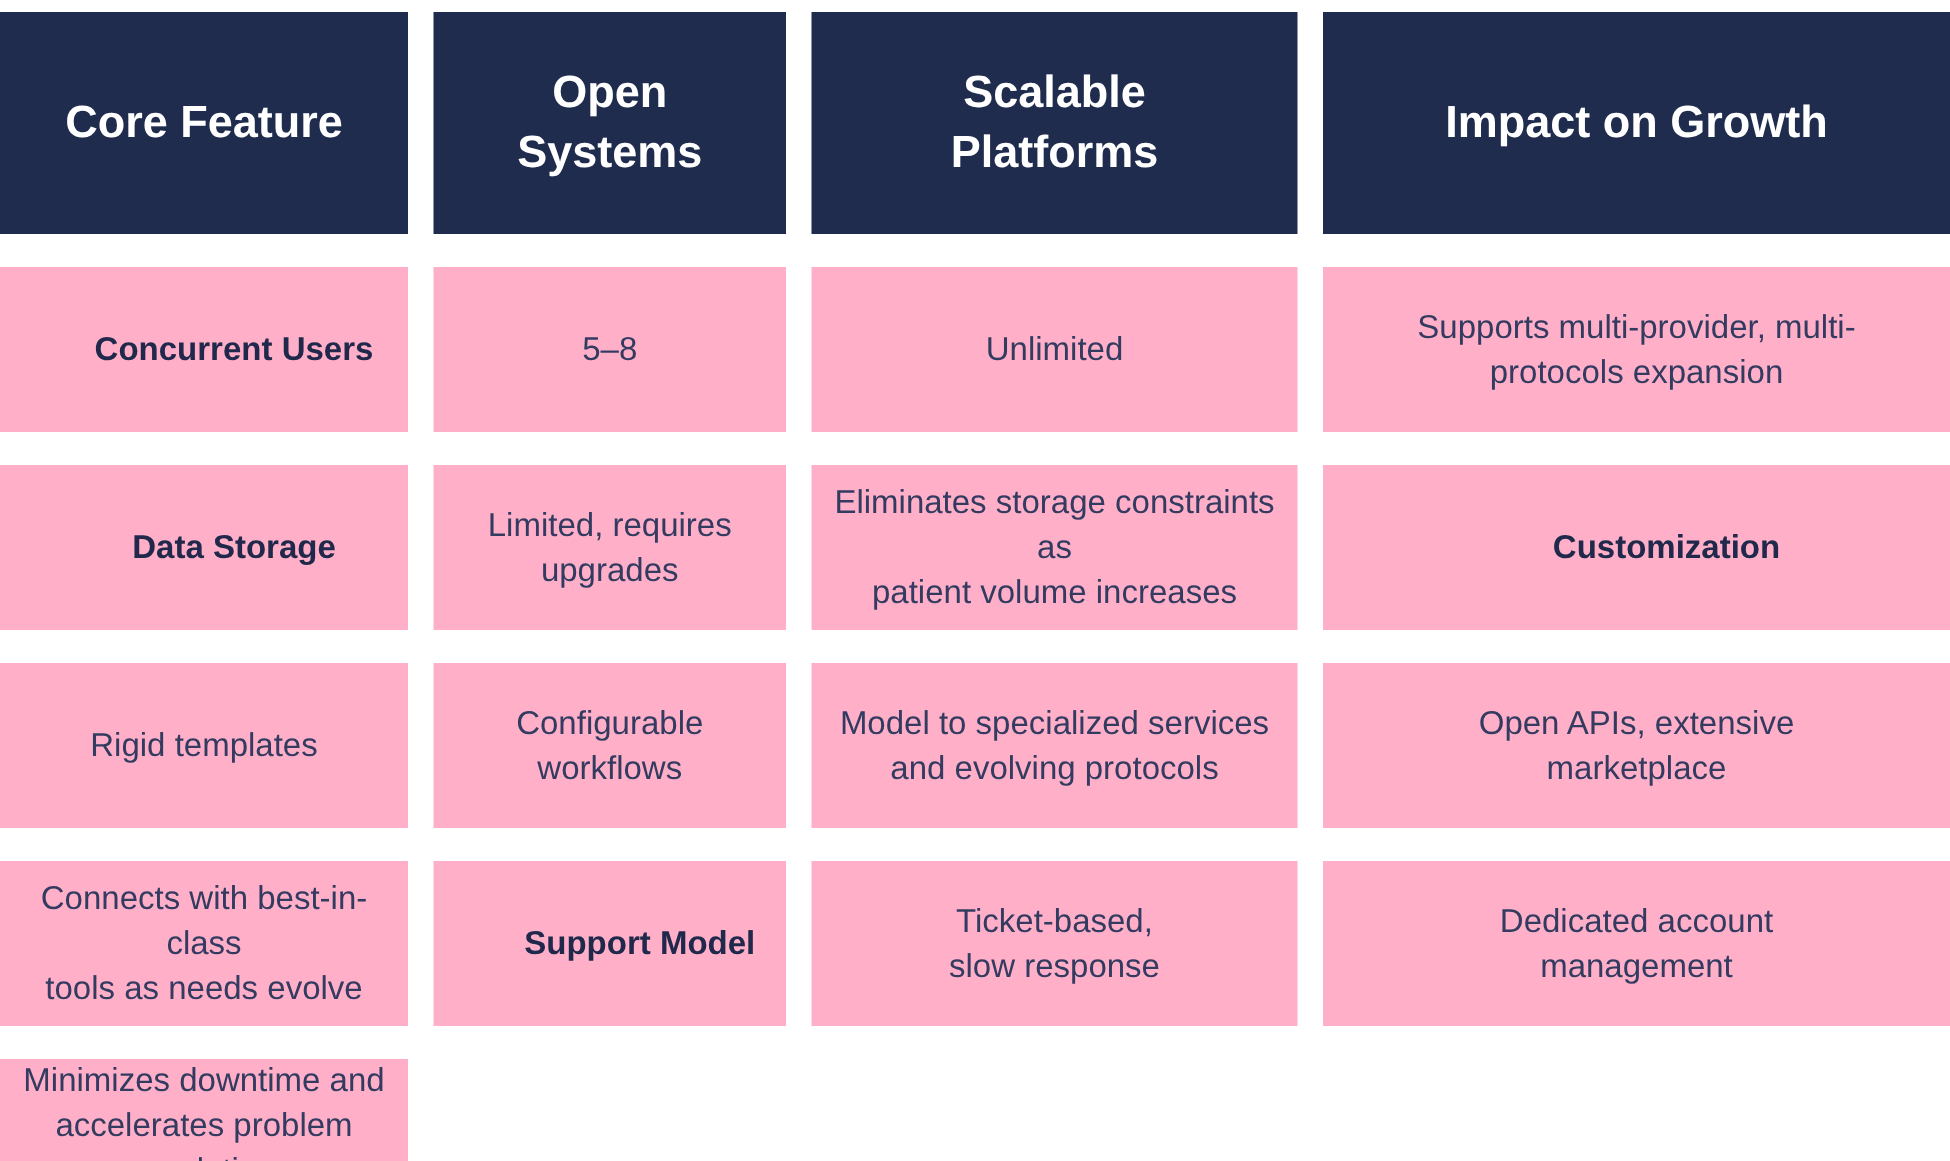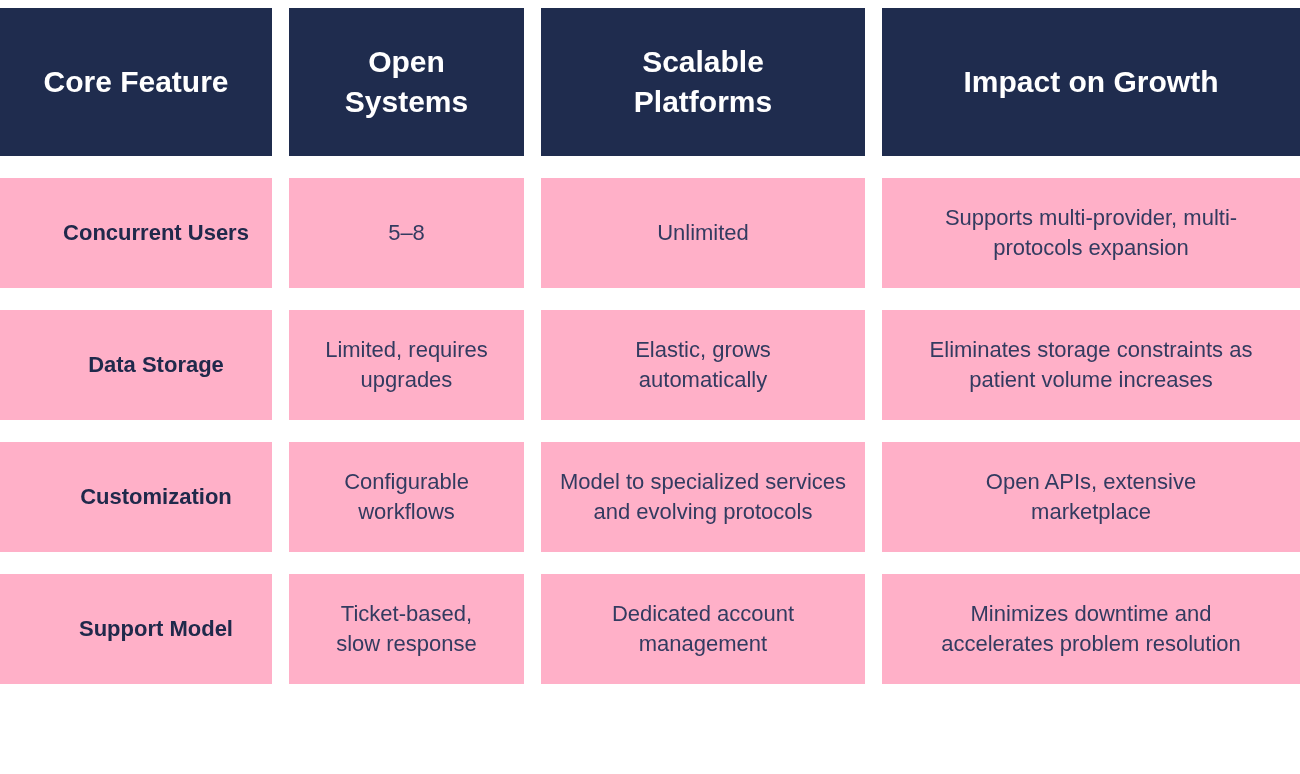--- a/index.html
+++ b/index.html
@@ -81,42 +81,45 @@
   </div>
 
   <div class="cell body-cell feature">
     <span class="txt">Data Storage</span>
   </div>
   <div class="cell body-cell">
     <span class="txt">Limited, requires
 upgrades</span>
   </div>
   <div class="cell body-cell">
-    <span class="txt">Elastic, grows
-automatically</span>
-  </div>
-  <div class="cell body-cell">
     <span class="txt">Eliminates storage constraints as
 patient volume increases</span>
   </div>
 
   <div class="cell body-cell feature">
     <span class="txt">Customization</span>
+  </div>
+  <div class="cell body-cell">
+    <span class="txt">Rigid templates</span>
   </div>
   <div class="cell body-cell">
     <span class="txt">Configurable workflows</span>
   </div>
   <div class="cell body-cell">
     <span class="txt">Model to specialized services
 and evolving protocols</span>
   </div>
 
   <div class="cell body-cell">
     <span class="txt">Open APIs, extensive
 marketplace</span>
+  </div>
+  <div class="cell body-cell">
+    <span class="txt">Connects with best-in-class
+tools as needs evolve</span>
   </div>
 
   <div class="cell body-cell feature">
     <span class="txt">Support Model</span>
   </div>
   <div class="cell body-cell">
     <span class="txt">Ticket-based,
 slow response</span>
   </div>
   <div class="cell body-cell">

